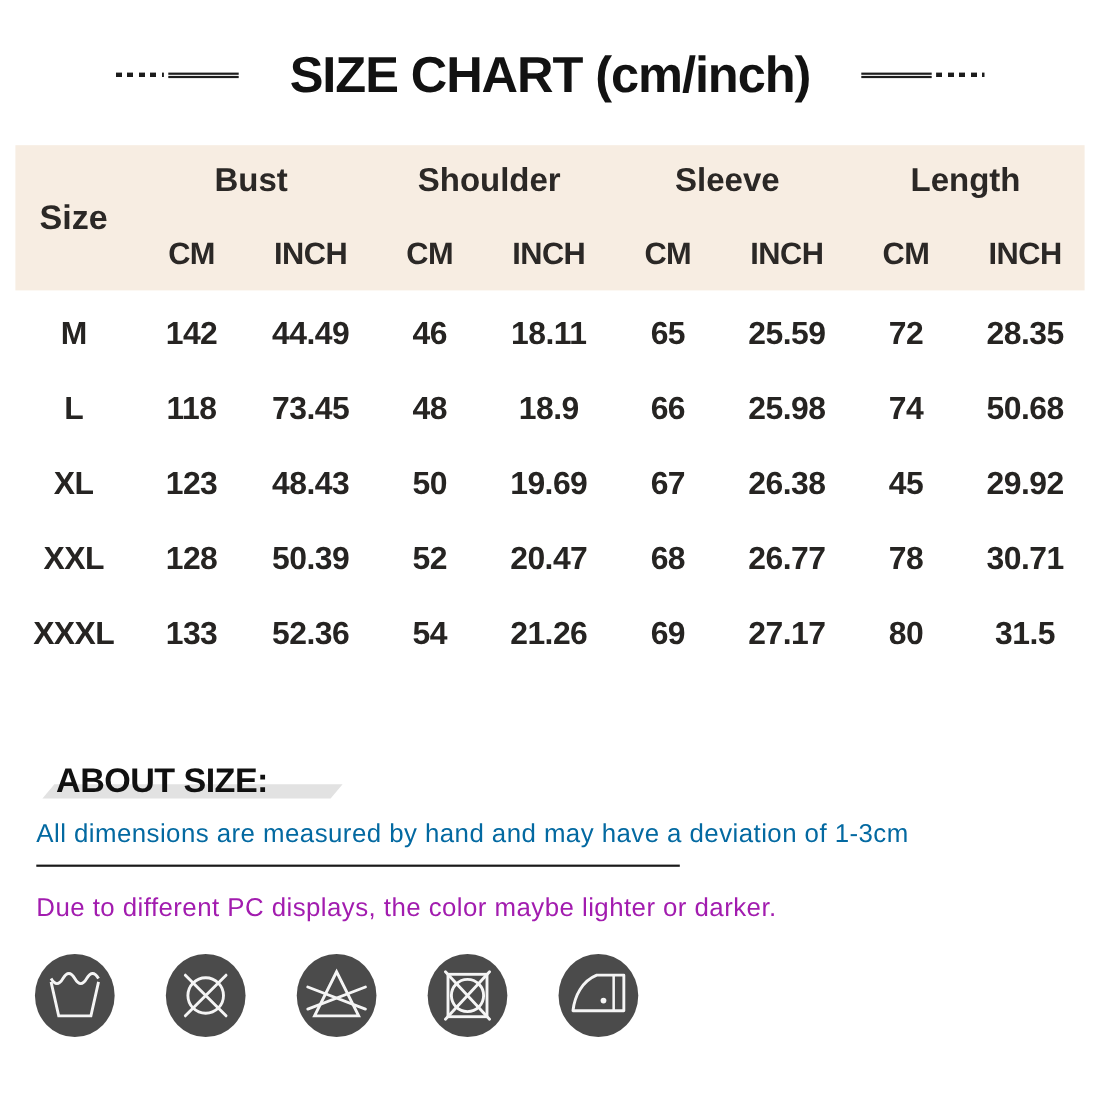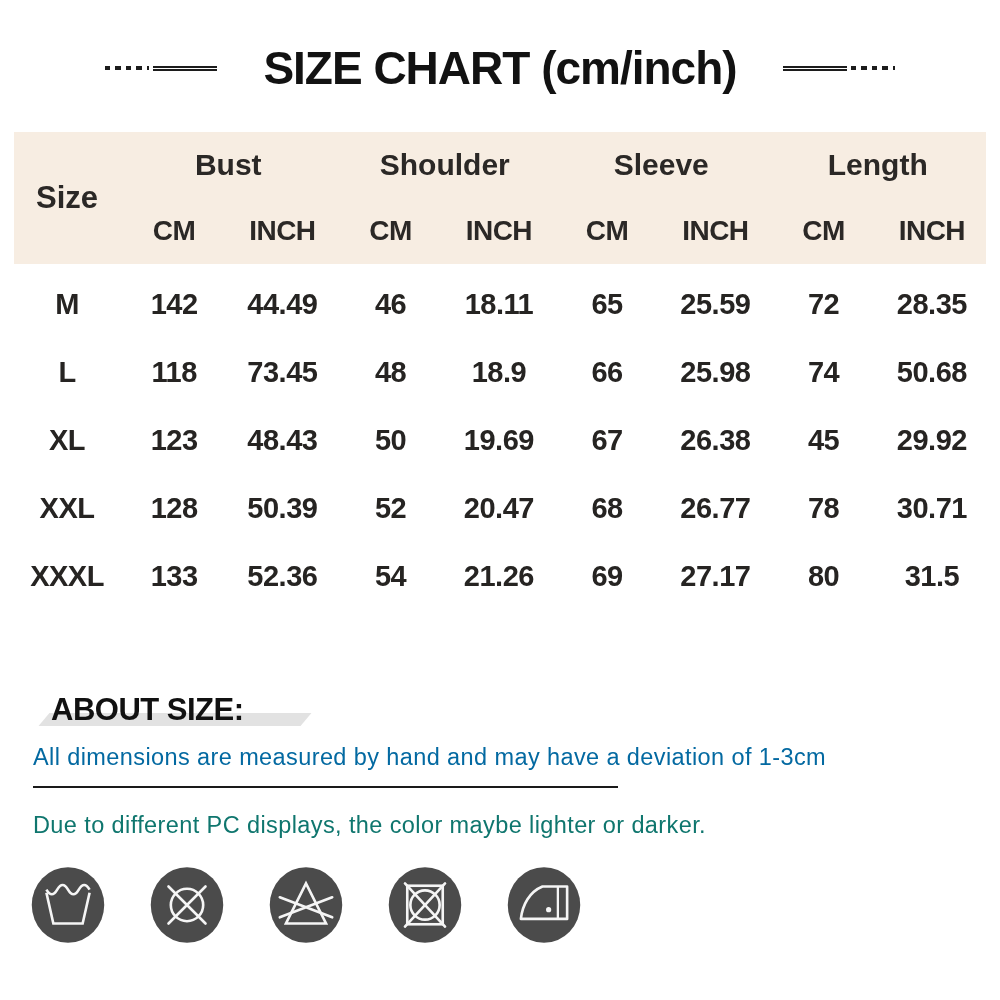--- a/index.html
+++ b/index.html
@@ -29,21 +29,21 @@
   .trow { display:grid; grid-template-columns:106px repeat(8,1fr); height:68px; }
   .cell { display:flex; align-items:center; justify-content:center;
     font-weight:bold; font-size:29px; letter-spacing:-0.5px; color:#262422; }
   
   .about-highlight { position:absolute; left:44px; top:713px; width:262px; height:13px;
     background:#e2e2e2; transform:skewX(-40deg); z-index:1; }
   .about-heading { position:absolute; left:33px; top:692px; font-size:31px; font-weight:bold;
     color:#111111; z-index:2; letter-spacing:-0.5px;margin-left:18px; }
   .note-1 { position:absolute; left:33px; top:744px; font-size:23.5px; color:#0369a1; letter-spacing:0.4px; z-index:2; }
   .divider { position:absolute; left:33px; top:786px; width:585px; height:2px; background:#1a1a1a; }
-  .note-2 { position:absolute; left:33px; top:812px; font-size:23.5px; color:#0f766e; letter-spacing:0.4px; }
+  .note-2 { position:absolute; left:33px; top:812px; font-size:23.5px; color:#a21caf; letter-spacing:0.4px; }
   
   .care-icons { position:absolute; left:31px; top:866px; display:flex; gap:45px; }
   .care-icons svg { display:block; }
 </style>
 </head>
 <body>
 
 <div class="title-row">
   <span class="deco-dashes"></span>
   <span class="deco-solid deco-gap-sm"></span>

